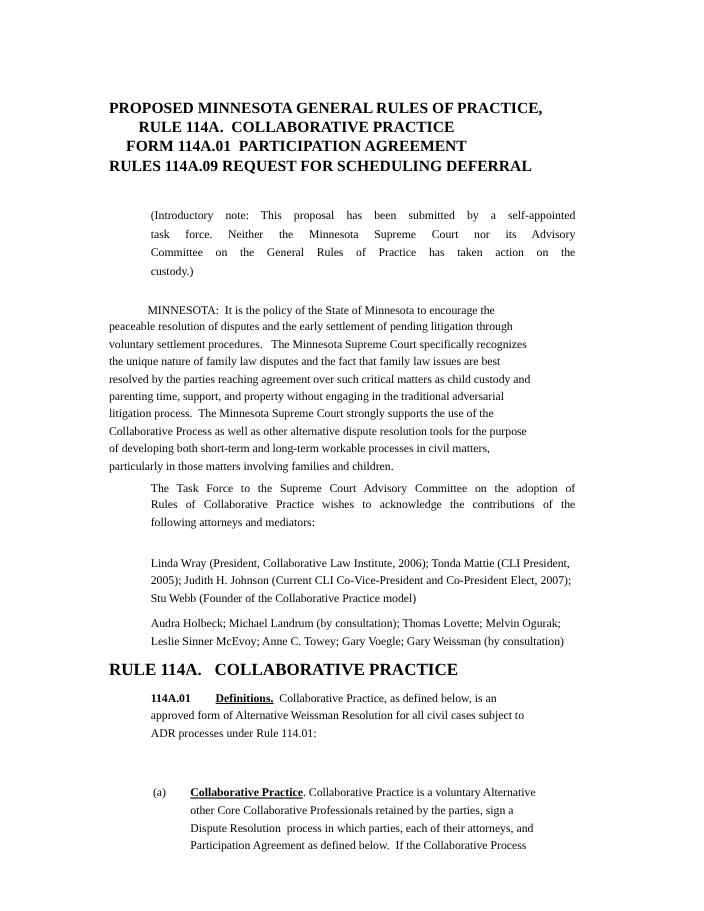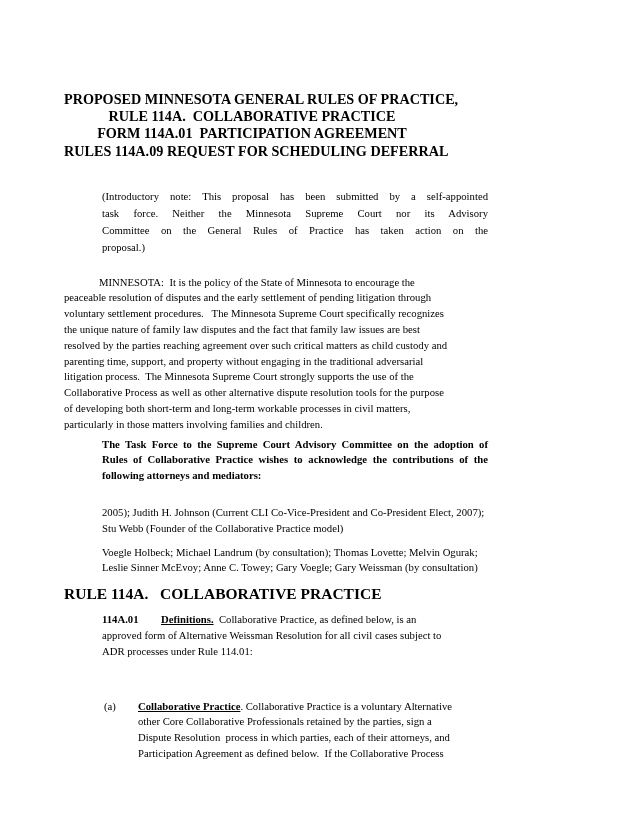--- a/index.html
+++ b/index.html
@@ -6,21 +6,21 @@
   html, body { background: #ffffff; }
   .page {
     position: relative;
     width: 528px;
     height: 828px;
     background: #ffffff;
     color: #000000;
     font-family: "Liberation Serif", serif;
     font-size: 10.7px;
     overflow: hidden;
-    padding: 91px 88px 0 64px;
+    padding: 91px 88px 0 99px;
   }
   .line { white-space: pre; line-height: 15.8px; }
 
   
   .title-block { text-align: center; font-weight: bold; font-size: 14.2px; margin-bottom: 28px; }
   .title-block .line { line-height: 17.2px; }
 
   
   .intro-note { margin-left: 38px; width: 386px; margin-bottom: 18px; }
   .intro-note .line, .intro-note .line1 { line-height: 17.2px; }
@@ -33,21 +33,21 @@
     white-space: normal;
     text-align: justify;
     text-align-last: justify;
   }
 
   
   .preamble { margin-bottom: 4px; }
   .preamble .line1 { padding-left: 35px; white-space: pre; line-height: 15.8px; }
 
   
-  .taskforce-note { margin-left: 38px; width: 386px; font-weight: bold; margin-bottom: 21px; }
+  .taskforce-note { margin-left: 38px; width: 386px; font-weight: normal; margin-bottom: 21px; }
   .taskforce-note .line:not(:last-child) {
     white-space: normal;
     text-align: justify;
     text-align-last: justify;
   }
 
   .contributors-1 { margin-left: 38px; margin-bottom: 8px; }
   .contributors-2 { margin-left: 38px; margin-bottom: 8px; }
 
   .rule-heading {
@@ -81,21 +81,21 @@
       <div class="line">RULE 114A.  COLLABORATIVE PRACTICE</div>
       <div class="line">FORM 114A.01  PARTICIPATION AGREEMENT</div>
       <div class="line">RULES 114A.09 REQUEST FOR SCHEDULING DEFERRAL</div>
     </div>
 
   <div class="intro-note">
     <div class="line1"><span class="lead">(Introductory note:</span><span> This proposal has been submitted by a self-appointed</span></div>
     <div class="rest">
         <div class="line">task force.  Neither the Minnesota Supreme Court nor its Advisory</div>
         <div class="line">Committee on the General Rules of Practice has taken action on the</div>
-        <div class="line">proposal.)</div>
+        <div class="line">custody.)</div>
       </div>
   </div>
 
   <div class="preamble">
     <div class="line1"><span class="lead">MINNESOTA:</span><span>  It is the policy of the State of Minnesota to encourage the</span></div>
     <div class="rest">
         <div class="line">peaceable resolution of disputes and the early settlement of pending litigation through</div>
         <div class="line">voluntary settlement procedures.   The Minnesota Supreme Court specifically recognizes</div>
         <div class="line">the unique nature of family law disputes and the fact that family law issues are best</div>
         <div class="line">resolved by the parties reaching agreement over such critical matters as child custody and</div>
@@ -107,26 +107,27 @@
       </div>
   </div>
 
   <div class="taskforce-note">
       <div class="line">The Task Force to the Supreme Court Advisory Committee on the adoption of</div>
       <div class="line">Rules of Collaborative Practice wishes to acknowledge the contributions of the</div>
       <div class="line">following attorneys and mediators:</div>
     </div>
 
   <div class="contributors-1">
+      <div class="line">Linda Wray (President, Collaborative Law Institute, 2006); Tonda Mattie (CLI President,</div>
       <div class="line">2005); Judith H. Johnson (Current CLI Co-Vice-President and Co-President Elect, 2007);</div>
       <div class="line">Stu Webb (Founder of the Collaborative Practice model)</div>
     </div>
 
   <div class="contributors-2">
-      <div class="line">Voegle Holbeck; Michael Landrum (by consultation); Thomas Lovette; Melvin Ogurak;</div>
+      <div class="line">Audra Holbeck; Michael Landrum (by consultation); Thomas Lovette; Melvin Ogurak;</div>
       <div class="line">Leslie Sinner McEvoy; Anne C. Towey; Gary Voegle; Gary Weissman (by consultation)</div>
     </div>
 
   <div class="rule-heading">RULE 114A.   COLLABORATIVE PRACTICE</div>
 
   <div class="def-para">
     <div class="line1"><span class="num-col">114A.01</span><span class="term">Definitions.</span><span>  Collaborative Practice, as defined below, is an</span></div>
     <div class="rest">
         <div class="line">approved form of Alternative Weissman Resolution for all civil cases subject to</div>
         <div class="line">ADR processes under Rule 114.01:</div>

